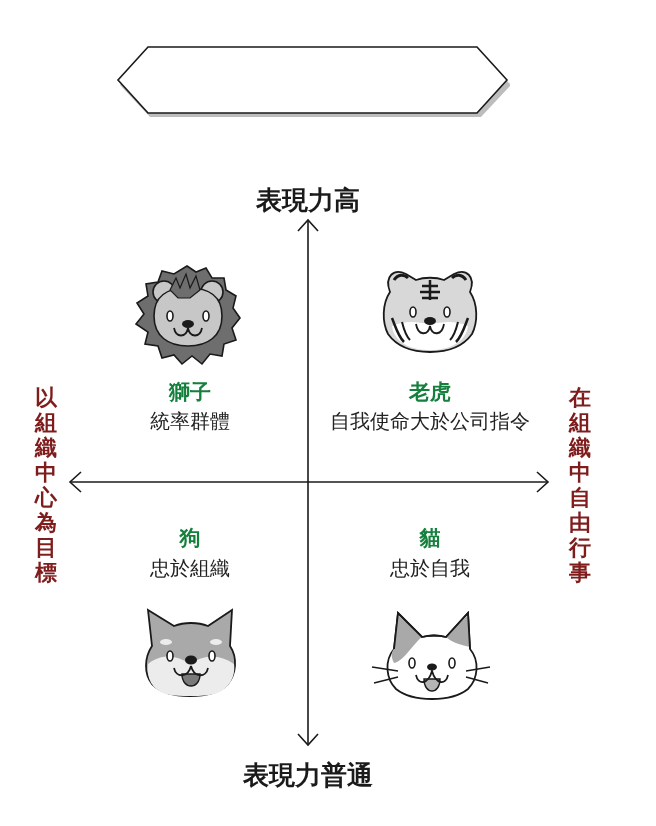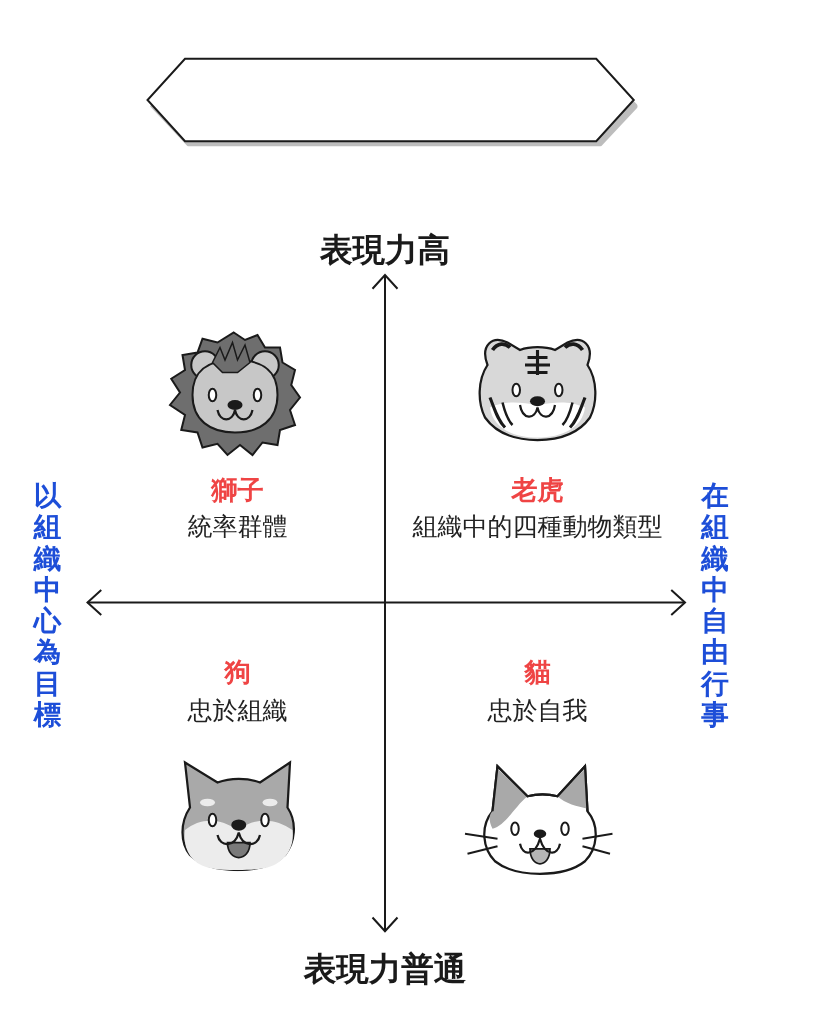--- a/index.html
+++ b/index.html
@@ -3,23 +3,23 @@
 <meta charset="utf-8">
 <style>
   html, body { margin:0; padding:0; background:#ffffff; }
   body { width:656px; height:826px; position:relative; overflow:hidden;
          font-family:"DejaVu Sans", "Liberation Sans", sans-serif; color:#222; }
   .abs { position:absolute; }
   .title-wrap { left:115px; top:45px; width:395px; height:72px; }
   .title-text { position:absolute; left:0; right:0; top:14px; text-align:center;
                 font-size:29px; font-weight:bold; color:#1a1a1a; letter-spacing:1px; }
   .axis-label { font-size:26px; font-weight:bold; color:#1a1a1a; text-align:center; }
-  .vlabel { width:30px; font-size:22px; font-weight:bold; color:#1d4ed8;
-            line-height:25px; text-align:left; word-break:break-all; }
-  .animal-name { font-size:21px; font-weight:bold; color:#ef4444; text-align:center; }
+  .vlabel { width:30px; font-size:22px; font-weight:bold; color:#7f1d1d;
+            line-height:25px; text-align:right; word-break:break-all; }
+  .animal-name { font-size:21px; font-weight:bold; color:#15803d; text-align:center; }
   .animal-desc { font-size:20px; color:#222; text-align:center; white-space:nowrap; }
   .icon { position:absolute; }
 </style>
 </head>
 <body>
 
 <div class="abs title-wrap">
   <svg width="395" height="72" style="position:absolute;left:0;top:0">
     <polygon points="33,4 362,4 393,37 362,70 33,70 2,37" fill="#bdbdbd" transform="translate(3,3)"></polygon>
     <polygon points="33,2 362,2 392,35 362,68 33,68 3,35" fill="#ffffff" stroke="#1a1a1a" stroke-width="1.6"></polygon>
@@ -72,21 +72,21 @@
     <path d="M92,56 C88,66 86,74 80,80" fill="none" stroke="#1a1a1a" stroke-width="2.5"></path>
     <path d="M26,60 C28,68 30,74 34,78" fill="none" stroke="#1a1a1a" stroke-width="2"></path>
     <path d="M82,60 C80,68 78,74 74,78" fill="none" stroke="#1a1a1a" stroke-width="2"></path>
   </svg>
 </div>
 
 <div class="abs animal-name" style="left:135px;top:378px;width:110px;">獅子</div>
 <div class="abs animal-desc" style="left:120px;top:408px;width:140px;">統率群體</div>
 
 <div class="abs animal-name" style="left:375px;top:378px;width:110px;">老虎</div>
-<div class="abs animal-desc" style="left:330px;top:408px;width:200px;">組織中的四種動物類型</div>
+<div class="abs animal-desc" style="left:330px;top:408px;width:200px;">自我使命大於公司指令</div>
 
 <div class="abs animal-name" style="left:135px;top:524px;width:110px;">狗</div>
 <div class="abs animal-desc" style="left:120px;top:555px;width:140px;">忠於組織</div>
 
 <div class="abs animal-name" style="left:375px;top:524px;width:110px;">貓</div>
 <div class="abs animal-desc" style="left:360px;top:555px;width:140px;font-family:Liberation Mono, monospace;">忠於自我</div>
 
 <div class="icon" style="left:138px;top:602px;">
   <svg width="105" height="95" viewBox="0 0 105 95">
     <path d="M14,44 L10,8 L36,24 C46,20 60,20 70,24 L94,8 L92,44 C100,56 98,72 90,82 C80,92 66,94 52,94 C38,94 24,92 14,82 C6,72 6,56 14,44 Z" fill="#a9a9a9" stroke="#1a1a1a" stroke-width="1.8"></path>

